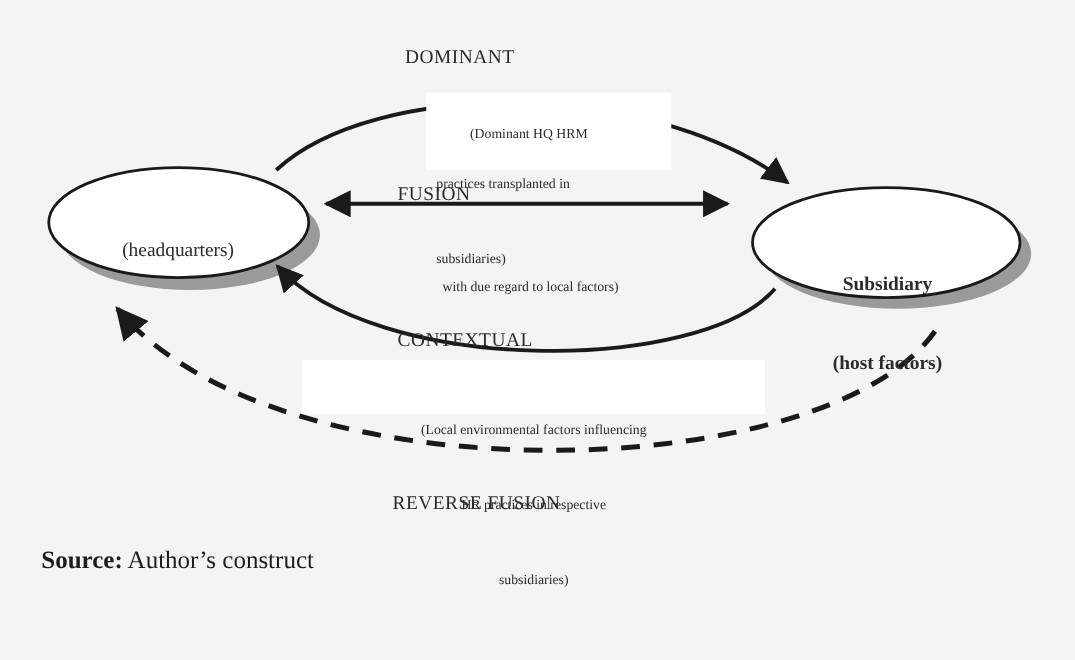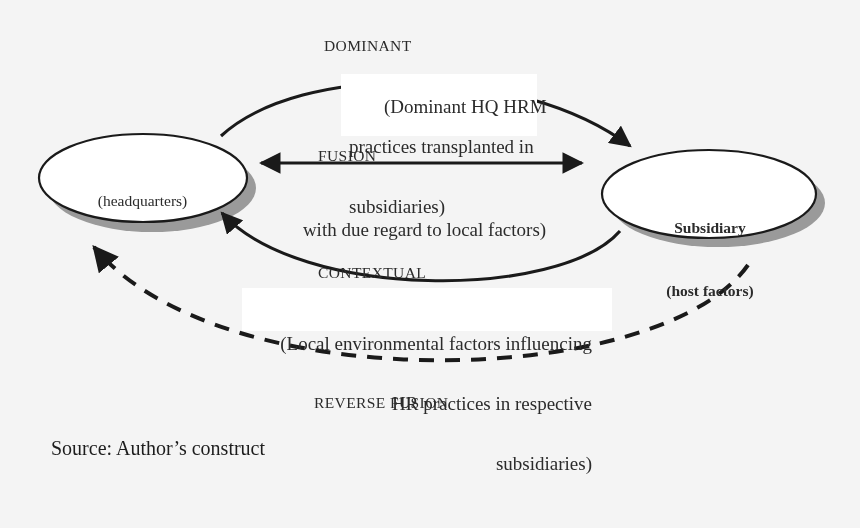--- a/index.html
+++ b/index.html
@@ -26,21 +26,21 @@
     position: absolute;
     color: #2b2b2b;
     white-space: pre;
   }
   .label-caps {
     font-size: 15.5px;
     letter-spacing: 0.4px;
     text-align: left;
   }
   .desc {
-    font-size: 19px;
+    font-size: 11px;
     line-height: 20px;
   }
   .node-label {
     font-size: 15.5px;
     line-height: 21px;
     text-align: center;
   }
   .whitebox {
     position: absolute;
     background: #ffffff;
@@ -76,38 +76,38 @@
   #synergy-desc {
     left: 272px;
     top: 180px;
     width: 305px;
     text-align: center;
   }
   #contextual-desc {
     left: 262px;
     top: 294px;
     width: 330px;
-    text-align: right;
+    text-align: center;
   }
 
   #box-dominant {
     left: 341px; top: 74px; width: 196px; height: 62px;
   }
   #box-contextual {
     left: 242px; top: 288px; width: 370px; height: 43px;
   }
 
   #source-line {
     position: absolute;
     left: 33px;
     top: 437px;
     font-size: 20px;
     color: #1d1d1d;
   }
-  #source-line .bold { font-weight: normal; margin-left: 18px; }
+  #source-line .bold { font-weight: bold; }
 </style>
 </head>
 <body>
 
 <div id="page">
 
   <svg id="diagram-svg" viewBox="0 0 860 528">
     <defs>
       <marker id="ah" viewBox="0 0 10 10" refX="9" refY="5" markerWidth="7" markerHeight="7" orient="auto-start-reverse">
         <path d="M 0 0 L 10 5 L 0 10 z" fill="#1a1a1a"></path>

